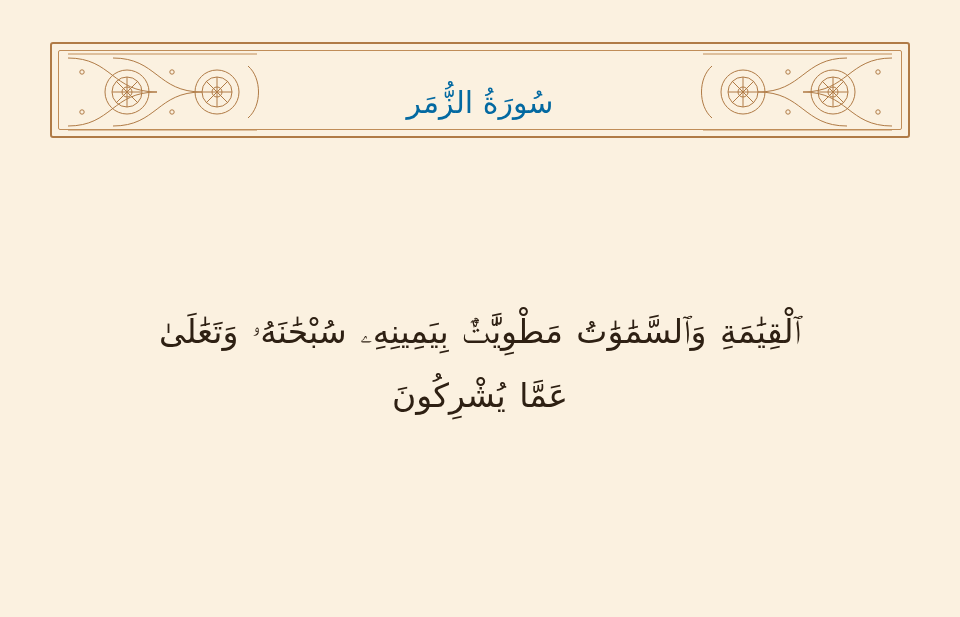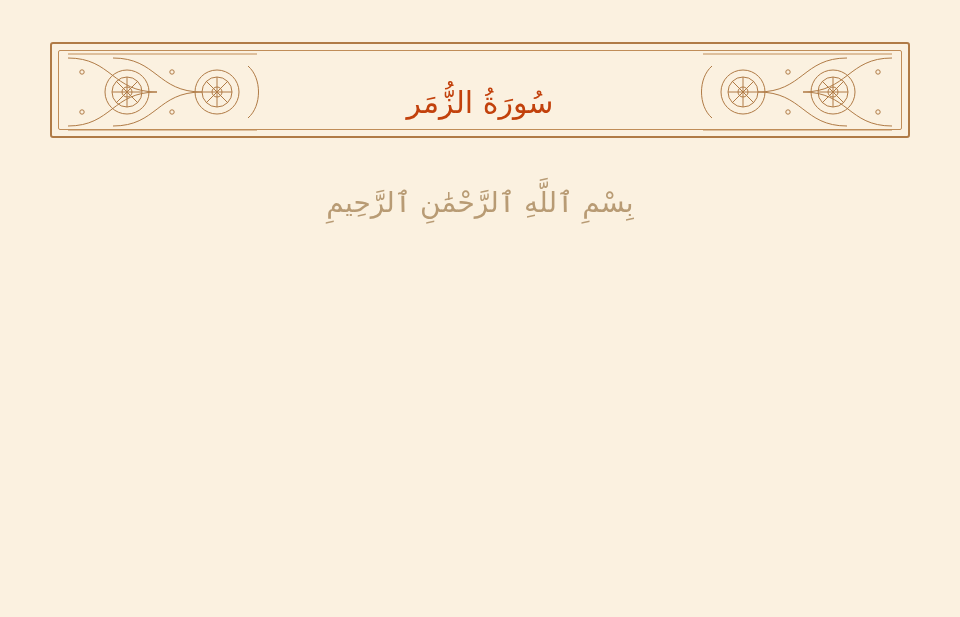--- a/index.html
+++ b/index.html
@@ -58,21 +58,21 @@
     position: absolute;
     left: 0;
     right: 0;
     top: 0;
     bottom: 0;
     display: flex;
     align-items: center;
     justify-content: center;
     font-family: "DejaVu Sans", sans-serif;
     font-size: 30px;
-    color: #c2410c;
+    color: #0369a1;
     letter-spacing: 0px;
     direction: rtl;
     white-space: nowrap;
     margin-top: 24px;
   }
 
   
   .basmala {
     position: absolute;
     left: 0;
@@ -182,20 +182,21 @@
         <circle cx="120" cy="68" r="2.2"></circle>
         <circle cx="30" cy="28" r="2.2"></circle>
         <circle cx="30" cy="68" r="2.2"></circle>
         <path d="M196 22 C 210 34, 210 62, 196 74"></path>
       </svg>
     </div>
 
     <div class="surah-title">سُورَةُ الزُّمَر</div>
   </div>
 
-  <div class="basmala">بِسْمِ ٱللَّهِ ٱلرَّحْمَٰنِ ٱلرَّحِيمِ</div>
 
   <div class="ayah-block">
+    <span class="ayah-line l2">ٱلْقِيَٰمَةِ وَٱلسَّمَٰوَٰتُ مَطْوِيَّٰتٌۢ بِيَمِينِهِۦ سُبْحَٰنَهُۥ وَتَعَٰلَىٰ</span>
     <span class="ayah-line l3">
+      <span>عَمَّا يُشْرِكُونَ</span>
     </span>
   </div>
 
 </div>
 
 </body></html>

